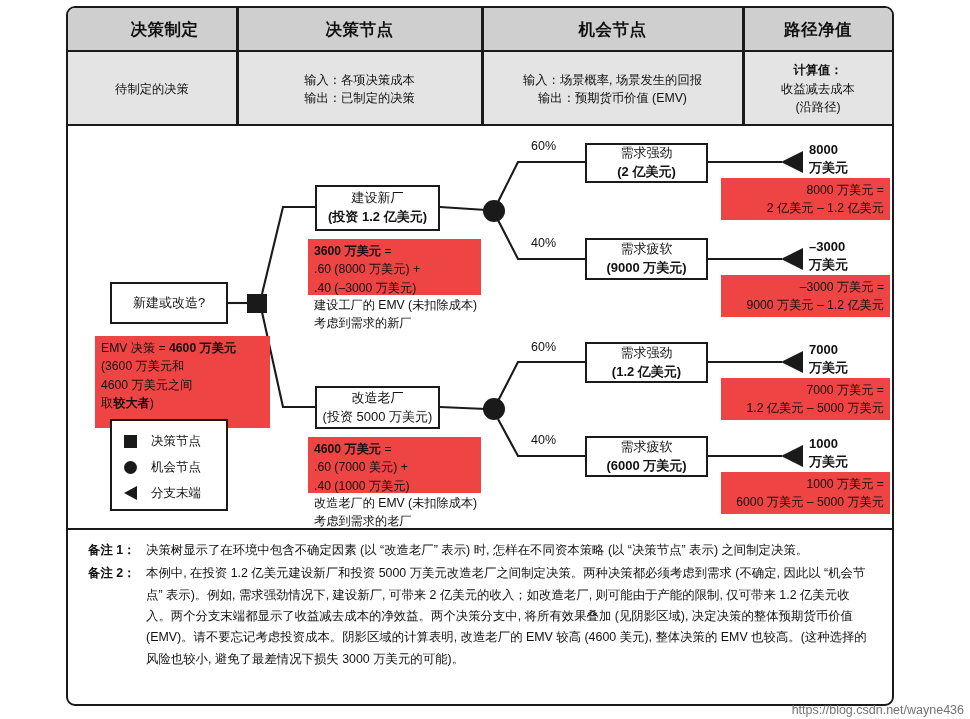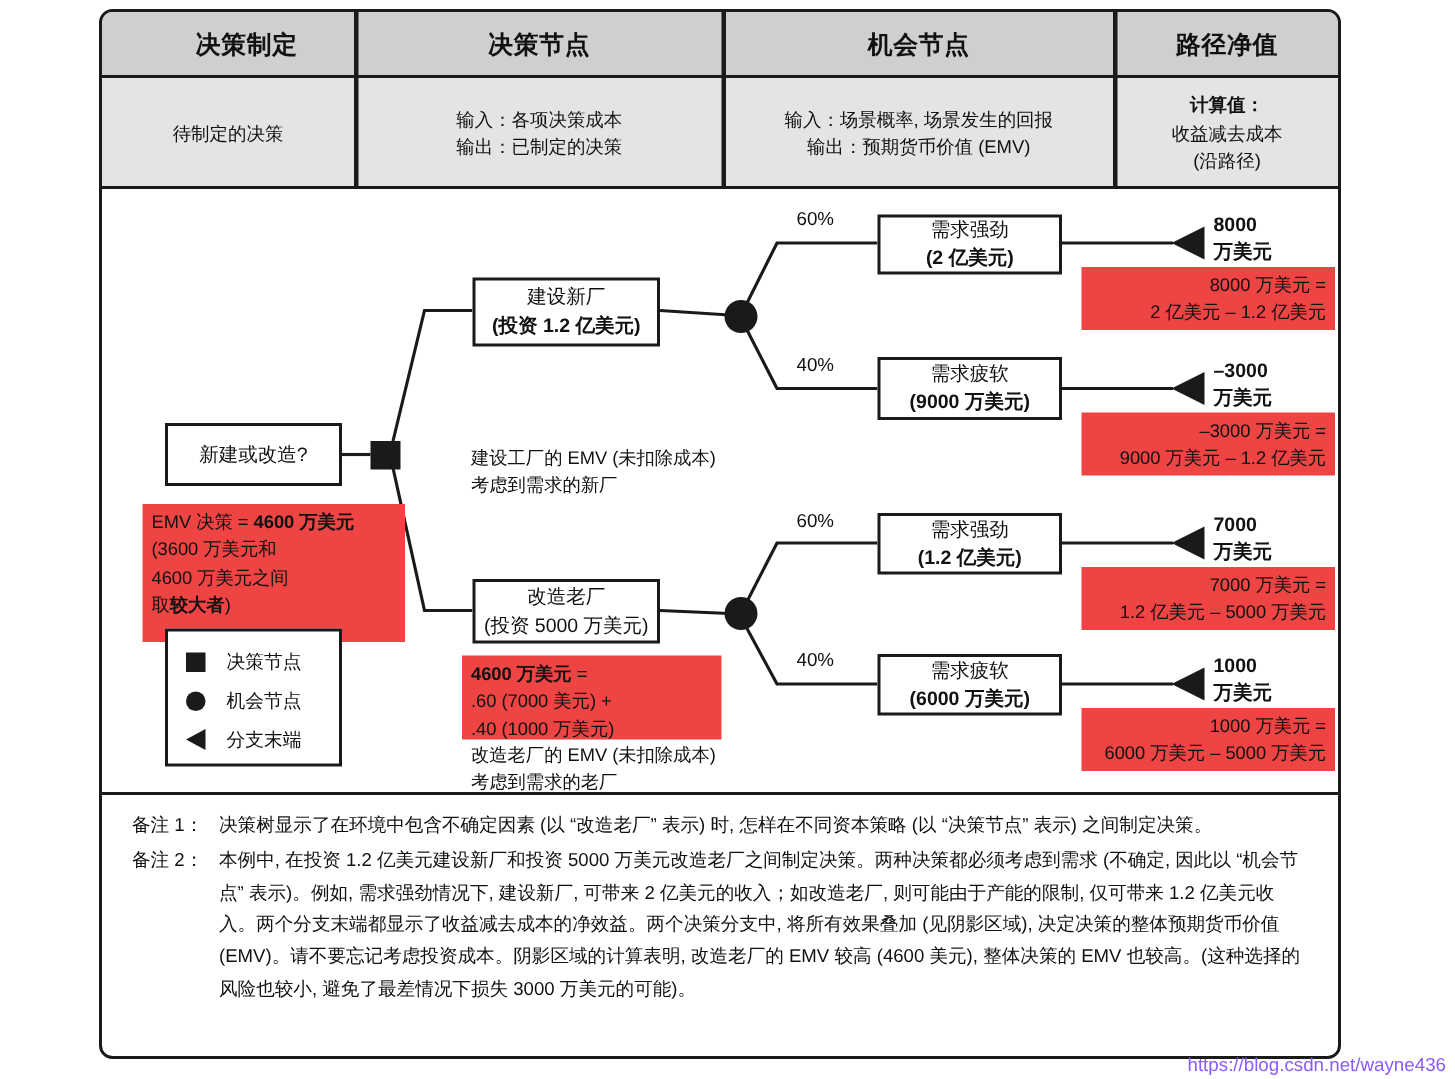--- a/index.html
+++ b/index.html
@@ -64,24 +64,24 @@
   .lg-sq{width:13px;height:13px;background:#1a1a1a;}
   .lg-ci{width:13px;height:13px;border-radius:50%;background:#1a1a1a;}
   .lg-tr{width:0;height:0;border-top:7px solid transparent;
     border-bottom:7px solid transparent;border-right:13px solid #1a1a1a;}
   .lg-tx{margin-left:7px;}
 
   
   .notes{position:absolute;left:68px;top:528px;width:824px;height:176px;
     border-top:2.5px solid #1a1a1a;box-sizing:border-box;padding:10px 20px 0 20px;}
   .note{display:flex;font-size:12.4px;line-height:1.72;margin-bottom:2px;}
-  .note-lbl{font-weight:normal;white-space:nowrap;width:58px;flex:none;}
+  .note-lbl{font-weight:bold;white-space:nowrap;width:58px;flex:none;}
   .note-body{flex:1;}
 
-  .wm{position:absolute;right:6px;bottom:2px;font-size:12.5px;color:#8b5cf6;margin-left:32px;}
+  .wm{position:absolute;right:6px;bottom:2px;font-size:12.5px;color:#737373;margin-left:32px;}
 </style>
 </head>
 <body>
 
 <div id="root">
 
   <div class="frame"></div>
 
   <div class="hdr-row"></div>
   <div class="sub-row"></div>
@@ -218,20 +218,25 @@
   </div>
   <div class="shade r" style="left:721px;top:378px;width:169px;height:42px">
     <div>7000 万美元 =</div>
     <div>1.2 亿美元 – 5000 万美元</div>
   </div>
   <div class="shade r" style="left:721px;top:472px;width:169px;height:42px">
     <div>1000 万美元 =</div>
     <div>6000 万美元 – 5000 万美元</div>
   </div>
 
+  <div class="shade" style="left:308px;top:239px;width:173px;height:56px">
+    <div><b>3600 万美元</b><span> =</span></div>
+    <div>.60 (8000 万美元) +</div>
+    <div>.40 (–3000 万美元)</div>
+  </div>
   <div class="plain" style="left:314px;top:296px;width:190px">
     <div>建设工厂的 EMV (未扣除成本)</div>
     <div>考虑到需求的新厂</div>
   </div>
 
   <div class="shade" style="left:308px;top:437px;width:173px;height:56px">
     <div><b>4600 万美元</b><span> =</span></div>
     <div>.60 (7000 美元) +</div>
     <div>.40 (1000 万美元)</div>
   </div>

